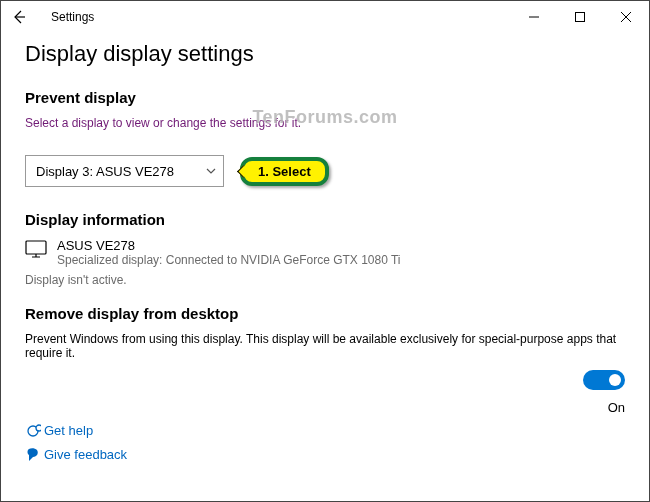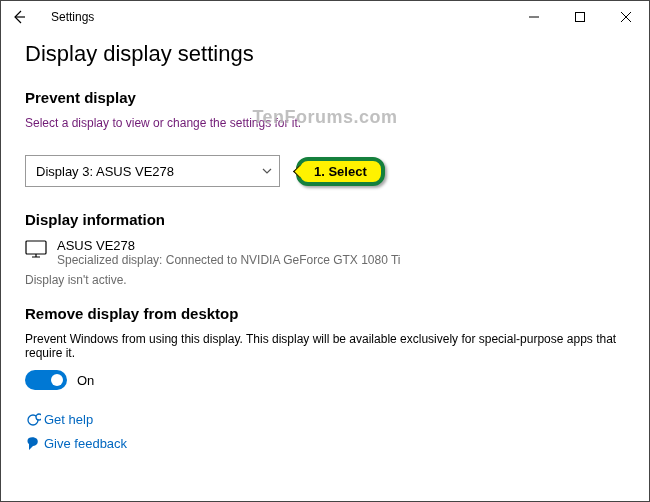--- a/index.html
+++ b/index.html
@@ -62,21 +62,21 @@
       color: #701a75;
       margin-bottom: 25px;
     }
     .select-row {
       display: flex;
       align-items: center;
       gap: 16px;
       margin-bottom: 24px;
     }
     .dropdown {
-      width: 255px;
+      width: 199px;
       height: 32px;
       border: 1px solid #999;
       display: flex;
       align-items: center;
       padding: 0 6px 0 10px;
       font-size: 13px;
       cursor: pointer;
       background: #fff;
       justify-content: space-between;
     }
@@ -115,23 +115,24 @@
       color: #6b6b6b;
       font-size: 12px;
       margin-bottom: 18px;
     }
     .desc {
       font-size: 12px;
       margin-bottom: 10px;
     }
     .toggle-row {
       display: flex;
-      align-items: center;
+      align-items: flex-end;
       gap: 10px;
-      margin-bottom: 22px;
+      margin-bottom: 8px;
+      flex-direction: column;
     }
     .toggle {
       width: 42px;
       height: 20px;
       background: #0078d4;
       border-radius: 10px;
       position: relative;
       cursor: pointer;
     }
     .toggle::after {

